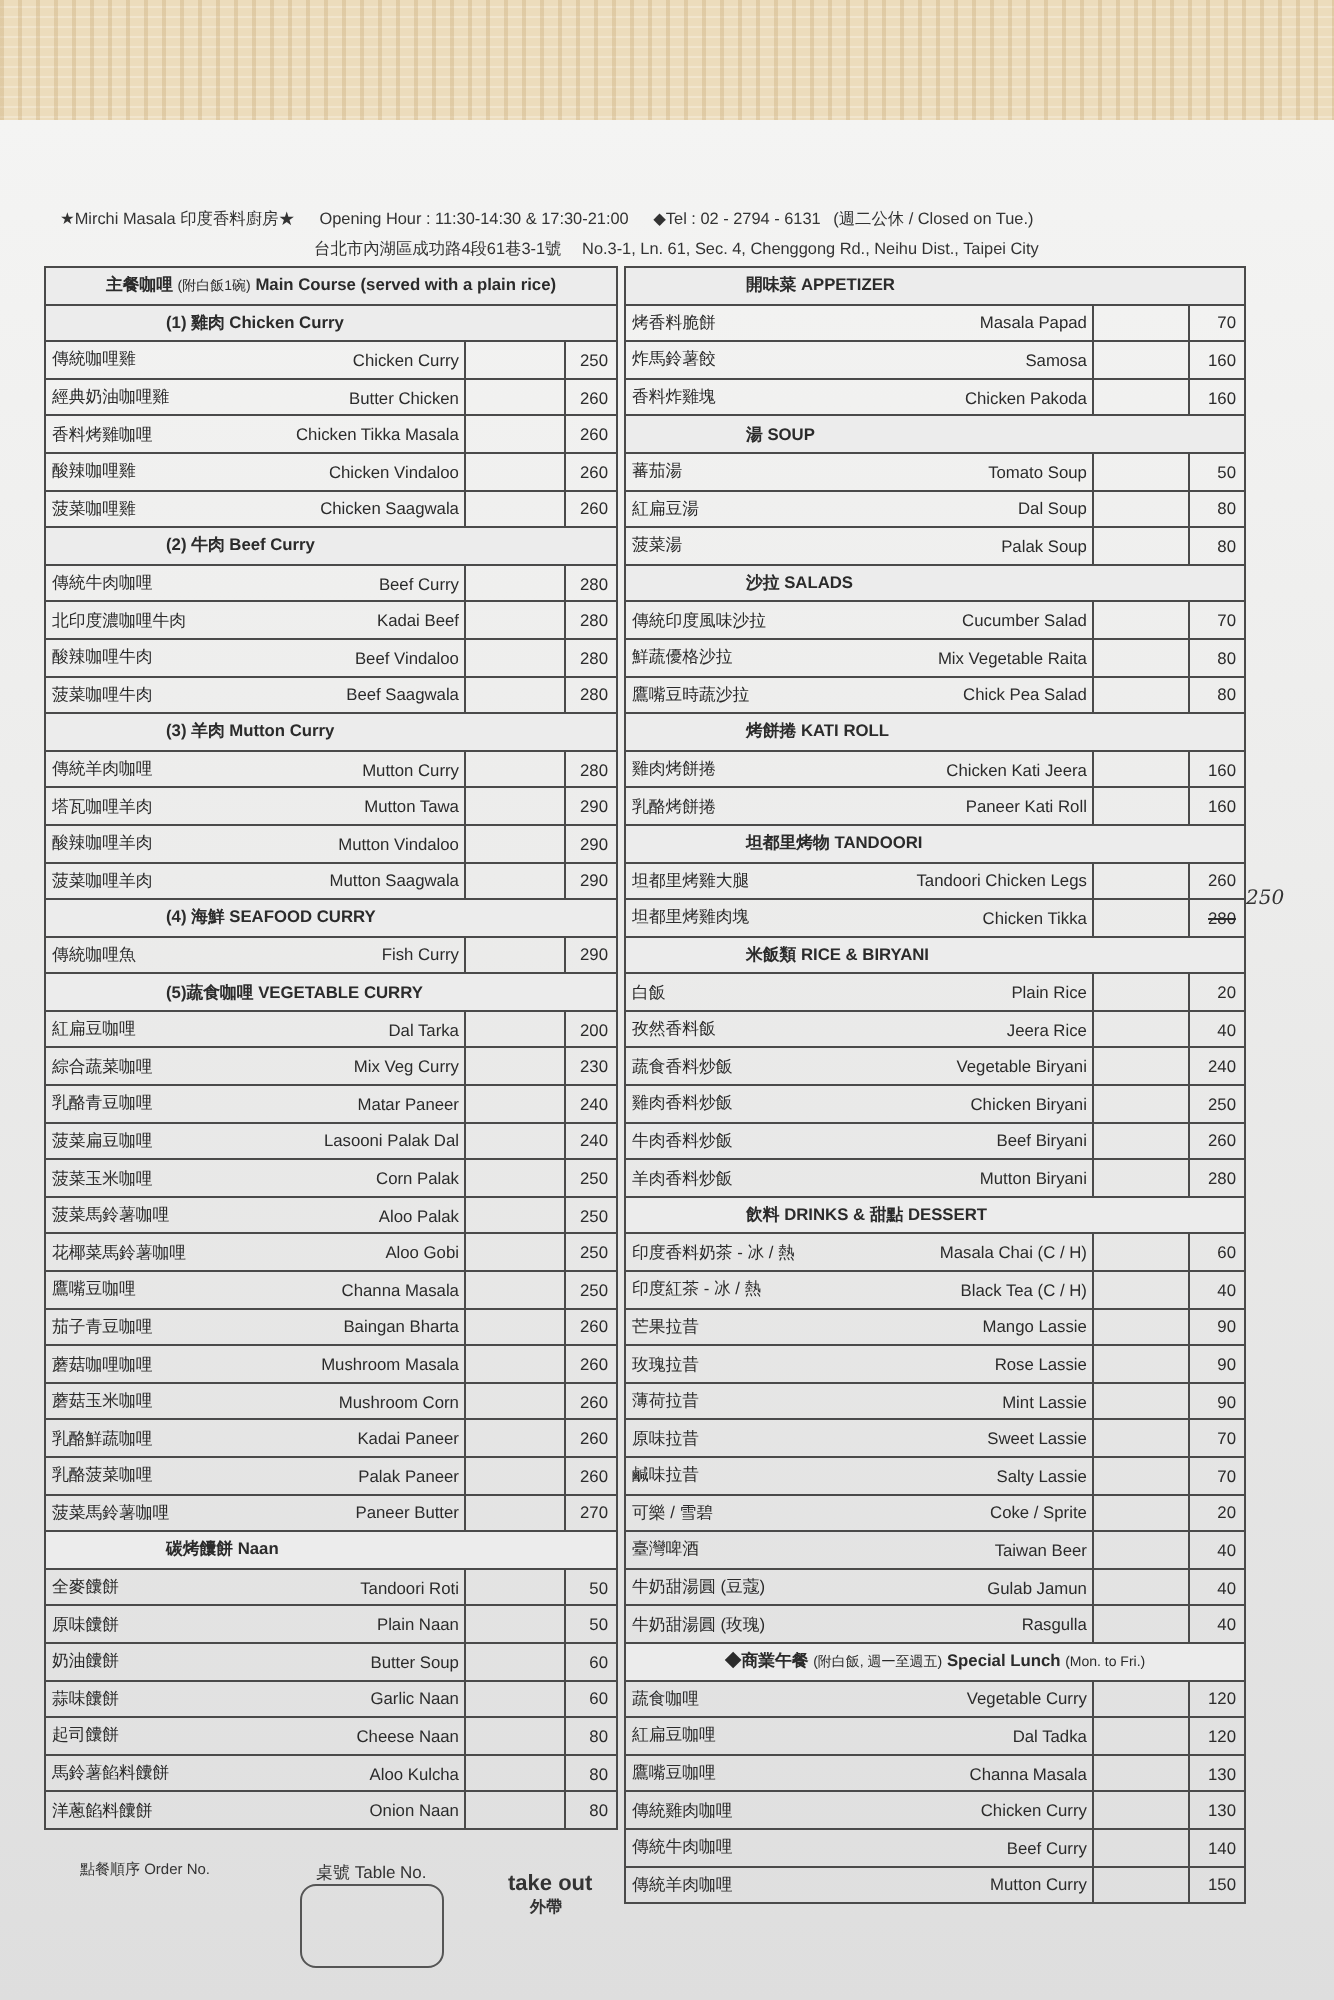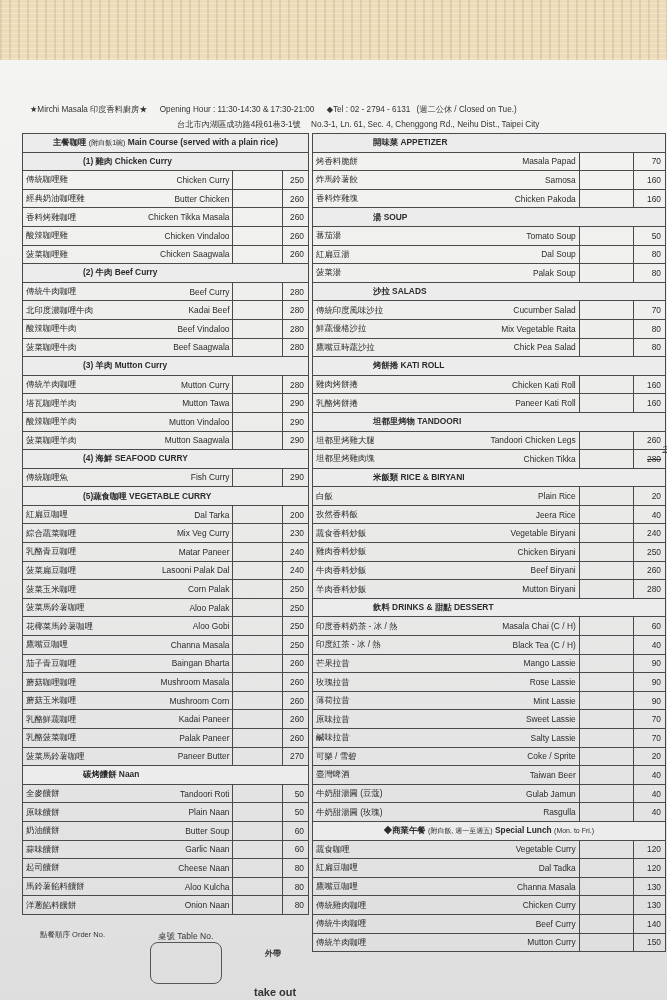--- a/index.html
+++ b/index.html
@@ -8,43 +8,43 @@
     background:#e9d7b5;}
   .wallpaper{position:absolute;left:0;top:0;width:667px;height:64px;
     background:
       repeating-linear-gradient(90deg,rgba(200,170,120,0.35) 0 2px,transparent 2px 9px),
       repeating-linear-gradient(0deg,rgba(255,255,255,0.25) 0 1px,transparent 1px 5px),
       #ecdcbc;}
   .paper{position:absolute;left:0;top:60px;width:667px;height:940px;
     background:linear-gradient(180deg,#f4f4f3 0%,#ececeb 40%,#dedede 100%);}
   .hdr1{position:absolute;top:104px;left:30px;font-size:8.2px;white-space:nowrap;color:#333;}
   .hdr1 span{margin-right:10px;}
-  .hdr2{position:absolute;top:119px;left:177px;font-size:8.2px;white-space:nowrap;color:#333;}
+  .hdr2{position:absolute;top:119px;left:157px;font-size:8.2px;white-space:nowrap;color:#333;}
   .hdr2 span{margin-right:8px;}
   table.menu{position:absolute;border-collapse:collapse;font-size:8.4px;color:#2b2b2b;}
   table.menu td{border:1px solid #4a4a4a;height:17.6px;padding:0 3px;white-space:nowrap;}
   table.menu td.cn{border-right:none;text-align:left;}
   table.menu td.en{border-left:none;text-align:right;}
   table.menu td.blank{}
   table.menu td.price{text-align:right;padding-right:4px;}
   table.menu tr.sec td{font-weight:bold;font-size:8.4px;background:#ececec;}
   #left{left:22px;top:133px;width:287px;}
-  #right{left:312px;top:133px;width:354px;}
+  #right{left:312px;top:133px;width:311px;}
   #left col.c1{width:80px}#left col.c2{width:131px}#left col.c3{width:50px}#left col.c4{width:26px}
   #right col.c1{width:96px}#right col.c2{width:139px}#right col.c3{width:48px}#right col.c4{width:28px}
   .sec-indent{padding-left:60px !important;}
   .sec-center{text-align:center !important;}
   .small{font-weight:normal;font-size:7px;}
   .handwritten{position:absolute;font-family:"DejaVu Serif",serif;font-style:italic;color:#333;font-size:10px;}
   .strike{text-decoration:line-through;}
   .footer-order{position:absolute;left:40px;top:930px;font-size:7.5px;color:#333;text-align:right;}
   .footer-table{position:absolute;left:158px;top:931px;font-size:8.5px;font-weight:normal;color:#333;}
   .table-box{position:absolute;left:150px;top:942px;width:70px;height:40px;border:1px solid #555;border-radius:8px;}
   .takeout-cn{position:absolute;left:265px;top:948px;font-size:8px;font-weight:bold;color:#333;}
-  .takeout{position:absolute;left:254px;top:986px;font-size:11px;color:#333;font-weight:bold;}
+  .takeout{position:absolute;left:254px;top:936px;font-size:11px;color:#333;font-weight:bold;}
 </style>
 </head>
 <body>
 
 <div class="wallpaper"></div>
 <div class="paper"></div>
 
 <div class="hdr1">
   <span>★Mirchi Masala 印度香料廚房★</span>
   <span>Opening Hour : 11:30-14:30 &amp; 17:30-21:00</span>
@@ -367,21 +367,21 @@
         <td class="cn">鷹嘴豆時蔬沙拉</td>
         <td class="en">Chick Pea Salad</td>
         <td class="blank"></td>
         <td class="price">80</td>
       </tr>
       <tr class="sec">
         <td colspan="4" class="sec-indent"><span>烤餅捲 KATI ROLL</span></td>
       </tr>
       <tr>
         <td class="cn">雞肉烤餅捲</td>
-        <td class="en">Chicken Kati Roll</td>
+        <td class="en">Chicken Kati Jeera</td>
         <td class="blank"></td>
         <td class="price">160</td>
       </tr>
       <tr>
         <td class="cn">乳酪烤餅捲</td>
         <td class="en">Paneer Kati Roll</td>
         <td class="blank"></td>
         <td class="price">160</td>
       </tr>
       <tr class="sec">

